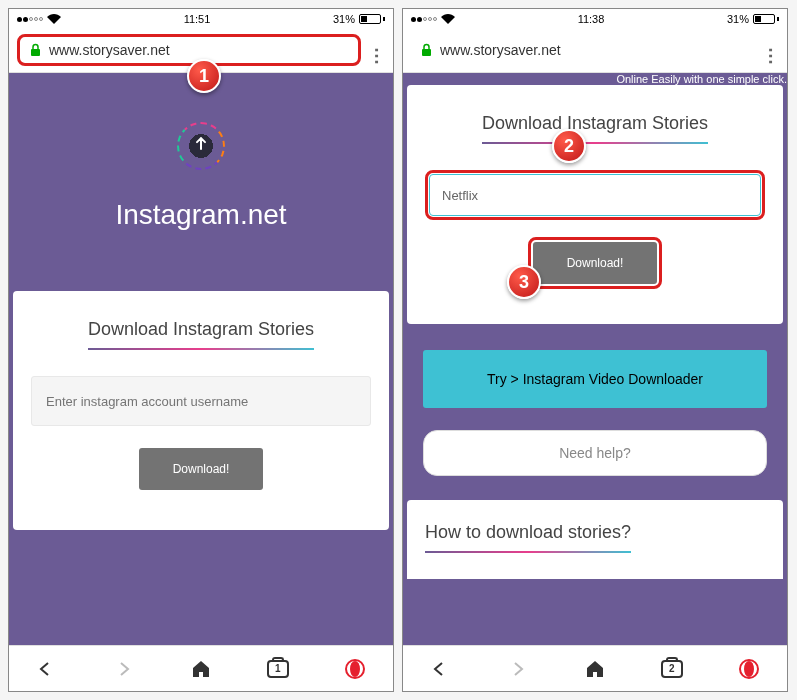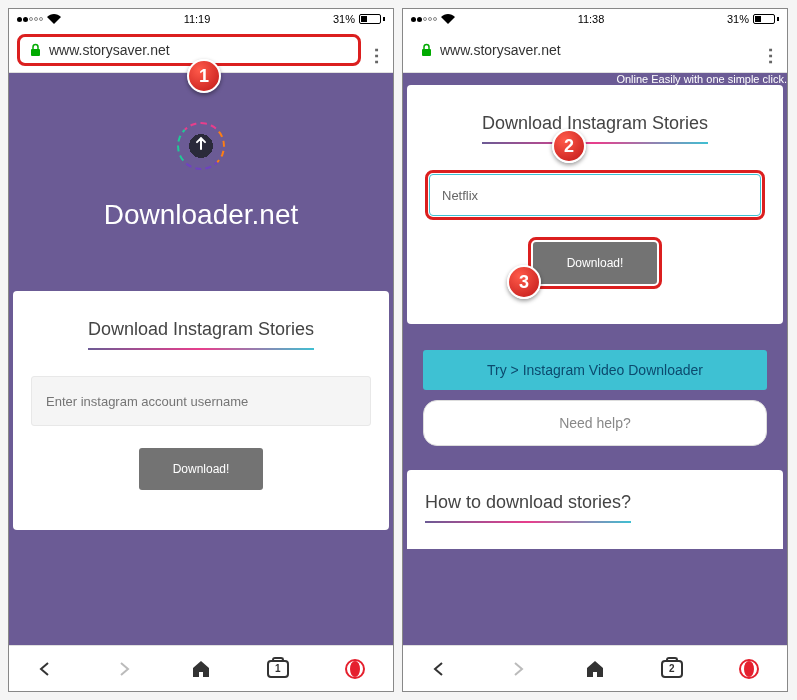--- a/index.html
+++ b/index.html
@@ -135,25 +135,25 @@
   border: none;
   padding: 14px 34px;
   font-size: 12px;
   border-radius: 3px;
   cursor: pointer;
 }
 .download-btn.highlighted { outline: 3px solid #db1f1f; outline-offset: 2px; border-radius: 3px; }
 
 .try-btn {
   display: block;
-  margin: 26px 20px 10px;
+  margin: 26px 20px 22px;
   background: #3ec1d3;
-  color: #0c4a6e;
+  color: #000000;
   text-align: center;
-  padding: 12px;
+  padding: 21px;
   border-radius: 3px;
   font-size: 14px;
   text-decoration: none;
 }
 .help-btn {
   display: block;
   margin: 0 20px 24px;
   background: #fff;
   color: #888;
   text-align: center;
@@ -211,21 +211,21 @@
         <span></span>
           <span></span>
           <span class="empty"></span>
           <span class="empty"></span>
           <span class="empty"></span>
       </div>
       <svg class="wifi-icon" viewBox="0 0 14 10">
           <path d="M7 10L0 3C4 -1 10 -1 14 3L7 10Z" fill="#000"></path>
         </svg>
     </div>
-    <div>11:19</div>
+    <div>11:51</div>
     <div class="status-right">
       <span>31%</span>
       <div class="battery">
         <div class="battery-body">
             <div class="battery-fill"></div>
           </div>
         <div class="battery-tip"></div>
       </div>
     </div>
   </div>
@@ -242,21 +242,21 @@
     <div class="step-badge" style="left: 178px; top: 30px;">1</div>
   </div>
 
   <div class="content">
     <div class="hero">
       <div class="hero-logo">
         <svg width="18" height="18" viewBox="0 0 18 18">
             <path d="M9 2L9 13M9 2L5 6M9 2L13 6" stroke="#fff" stroke-width="2" fill="none" stroke-linecap="round"></path>
           </svg>
       </div>
-      <div class="hero-title">Downloader.net</div>
+      <div class="hero-title">Instagram.net</div>
     </div>
     <div class="card">
       <div class="card-title">Download Instagram Stories</div>
       <input class="username-input" placeholder="Enter instagram account username" style="">
       <button class="download-btn">Download!</button>
     </div>
   </div>
 
   <div class="nav-bar">
     <div class="nav-item">

